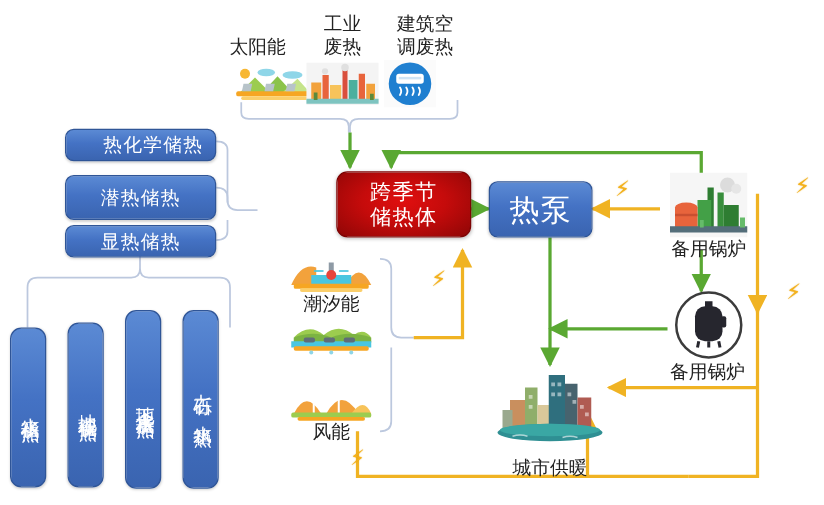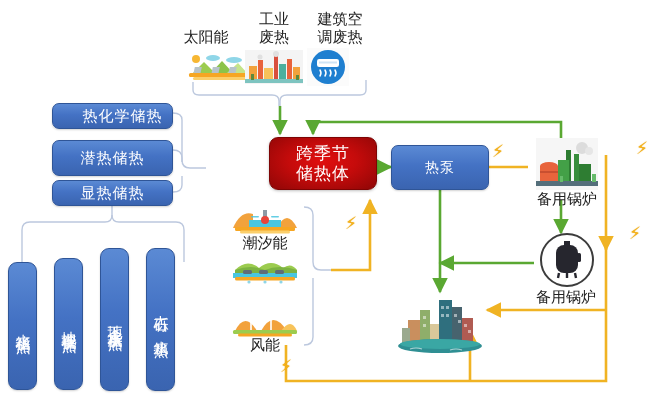--- a/index.html
+++ b/index.html
@@ -203,21 +203,21 @@
     <span>砾石 - 水箱热</span>
   </div>
 
   <div class="node redbox" style="left:228px;top:137px;width:108px;height:53px;font-size:17px;">
     <div>
       <div>跨季节</div>
       <div>储热体</div>
     </div>
   </div>
 
-  <div class="node bluebox" style="left:391px;top:145px;width:98px;height:45px;font-size:14px;">
+  <div class="node bluebox" style="left:391px;top:145px;width:83px;height:45px;font-size:24px;">
     <span>热泵</span>
   </div>
 
   <div class="icon-wrap" style="left:231px;top:204px;">
     <svg width="68" height="30" viewBox="0 0 68 30">
       <path d="M2,24 Q10,6 22,10 L22,24 z" fill="#f2a23c"></path>
       <path d="M46,24 Q56,4 66,24 z" fill="#f2a23c"></path>
       <rect x="18" y="16" width="32" height="8" fill="#49c6e0"></rect>
       <rect x="32" y="6" width="4" height="12" fill="#8e9aa5"></rect>
       <circle cx="34" cy="16" r="4" fill="#e8443a"></circle>
@@ -329,20 +329,21 @@
           <rect x="76" y="36" width="3" height="3"></rect>
       </g>
       <ellipse cx="48" cy="52" rx="42" ry="7" fill="#2f8f93"></ellipse>
       <ellipse cx="48" cy="50" rx="40" ry="5" fill="#3aa7a4"></ellipse>
       <g stroke="#ffffff" stroke-width="1.2" opacity=".6" fill="none">
         <path d="M18,55 q6,-2 12,0"></path>
           <path d="M58,56 q6,-2 12,0"></path>
       </g>
     </svg>
   </div>
+  <div class="lbl big" style="left:380px;top:365px;width:120px;">城市供暖</div>
 
   <div class="bolt" style="left:345px;top:215px;">⚡</div>
   <div class="bolt" style="left:280px;top:358px;">⚡</div>
   <div class="bolt" style="left:492px;top:143px;">⚡</div>
   <div class="bolt" style="left:629px;top:225px;">⚡</div>
   <div class="bolt" style="left:636px;top:140px;">⚡</div>
 
 </div>
 
 </body></html>

